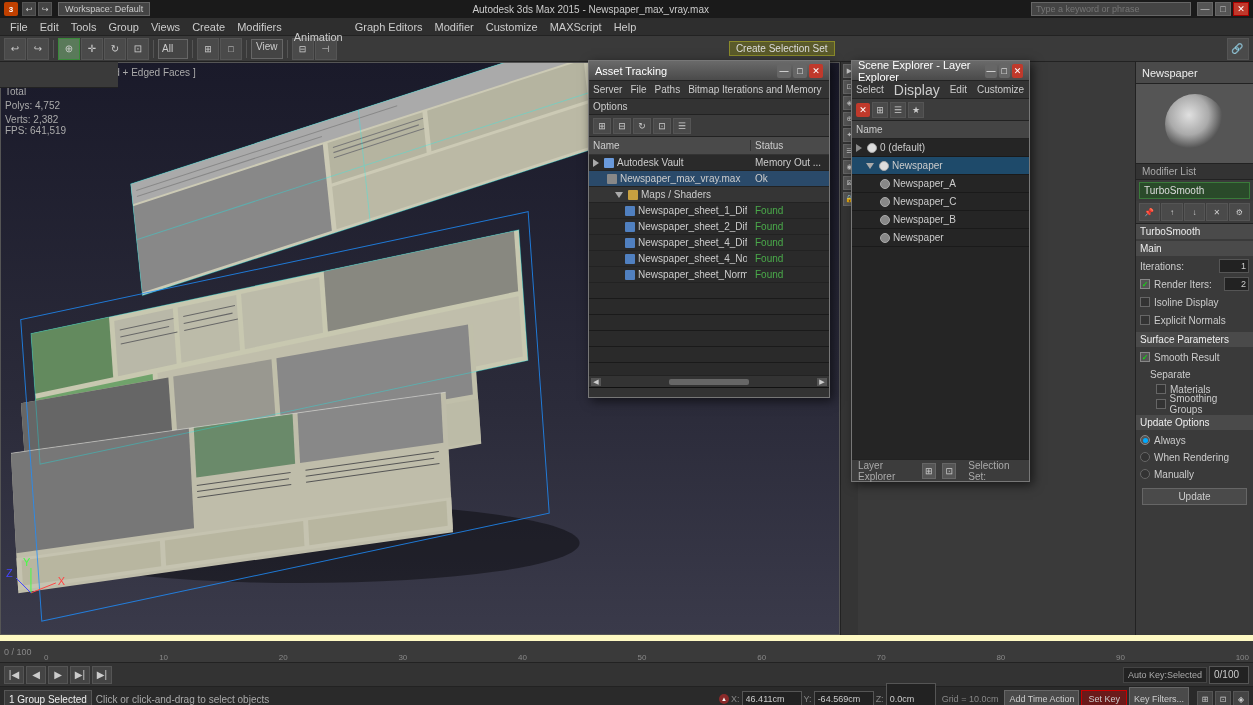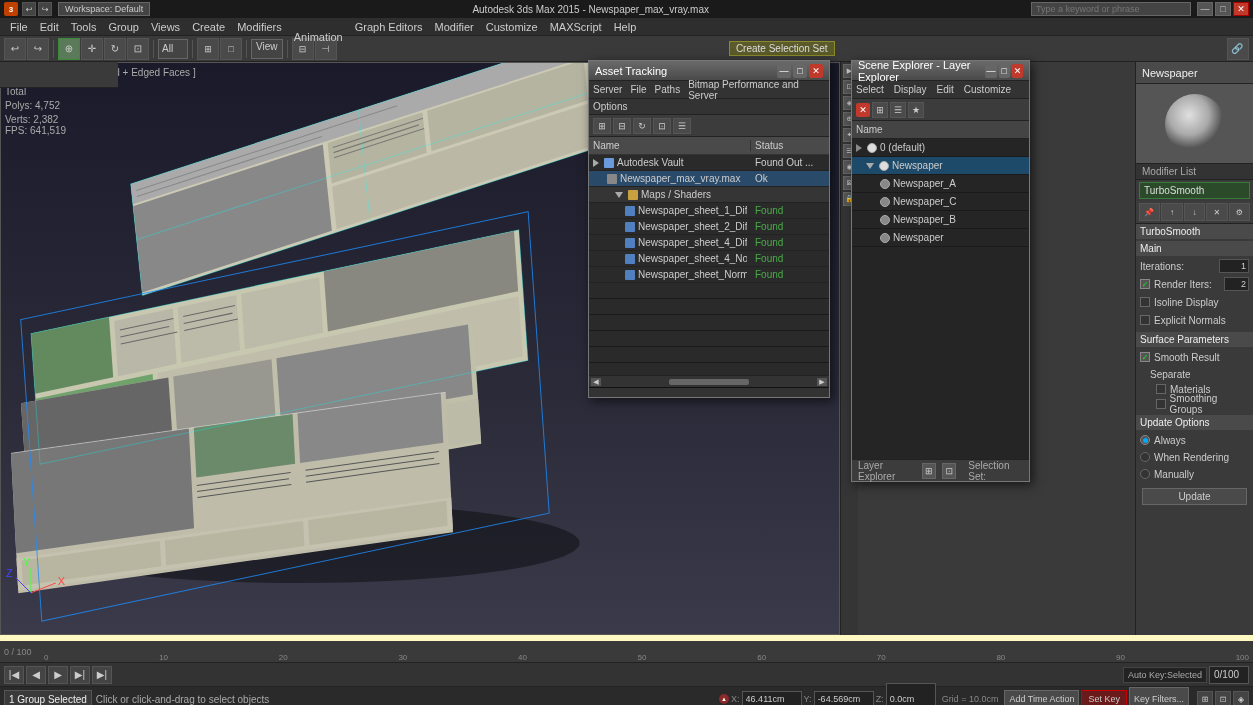--- a/index.html
+++ b/index.html
@@ -396,21 +396,21 @@
     <div style="flex:1;"></div>
     <div style="width:14px;height:14px;background:#666;border-radius:2px;display:flex;align-items:center;justify-content:center;font-size:9px;color:#fff;cursor:pointer;margin-left:2px;">—</div>
     <div style="width:14px;height:14px;background:#666;border-radius:2px;display:flex;align-items:center;justify-content:center;font-size:9px;color:#fff;cursor:pointer;margin-left:2px;">□</div>
     <div style="width:14px;height:14px;background:#c0392b;border-radius:2px;display:flex;align-items:center;justify-content:center;font-size:9px;color:#fff;cursor:pointer;margin-left:2px;">✕</div>
   </div>
 
   <div style="height:18px;background:#333;display:flex;align-items:center;padding:0 4px;gap:8px;border-bottom:1px solid #222;">
     <span style="font-size:10px;color:#ccc;cursor:pointer;">Server</span>
     <span style="font-size:10px;color:#ccc;cursor:pointer;">File</span>
     <span style="font-size:10px;color:#ccc;cursor:pointer;">Paths</span>
-    <span style="font-size:10px;color:#ccc;cursor:pointer;">Bitmap Performance and Server</span>
+    <span style="font-size:10px;color:#ccc;cursor:pointer;">Bitmap Iterations and Memory</span>
   </div>
   <div style="height:16px;background:#333;display:flex;align-items:center;padding:0 4px;border-bottom:1px solid #222;">
     <span style="font-size:10px;color:#ccc;cursor:pointer;">Options</span>
   </div>
 
   <div style="height:22px;background:#3c3c3c;display:flex;align-items:center;padding:0 4px;gap:2px;border-bottom:1px solid #222;">
     <div style="width:18px;height:16px;background:#4a4a4a;border:1px solid #555;display:flex;align-items:center;justify-content:center;font-size:9px;color:#ccc;cursor:pointer;">⊞</div>
     <div style="width:18px;height:16px;background:#4a4a4a;border:1px solid #555;display:flex;align-items:center;justify-content:center;font-size:9px;color:#ccc;cursor:pointer;">⊟</div>
     <div style="width:18px;height:16px;background:#4a4a4a;border:1px solid #555;display:flex;align-items:center;justify-content:center;font-size:9px;color:#ccc;cursor:pointer;">↻</div>
     <div style="width:18px;height:16px;background:#4a4a4a;border:1px solid #555;display:flex;align-items:center;justify-content:center;font-size:9px;color:#ccc;cursor:pointer;">⊡</div>
@@ -423,21 +423,21 @@
   </div>
 
   <div style="background:#2a2a2a;max-height:220px;overflow-y:auto;">
 
     <div style="display:flex;height:16px;align-items:center;border-bottom:1px solid #222;cursor:pointer;">
       <div style="flex:1;padding:0 4px;font-size:10px;color:#ccc;display:flex;align-items:center;gap:3px;">
         <div style="width:0;height:0;border-top:4px solid transparent;border-bottom:4px solid transparent;border-left:6px solid #aaa;margin-right:2px;"></div>
         <div style="width:10px;height:10px;background:#6a9adc;border-radius:1px;"></div>
         <span>Autodesk Vault</span>
       </div>
-      <div style="width:78px;padding:0 4px;font-size:10px;color:#ccc;overflow:hidden;white-space:nowrap;">Found Out ...</div>
+      <div style="width:78px;padding:0 4px;font-size:10px;color:#ccc;overflow:hidden;white-space:nowrap;">Memory Out ...</div>
     </div>
 
     <div style="display:flex;height:16px;align-items:center;border-bottom:1px solid #222;background:#2a4a6a;cursor:pointer;">
       <div style="flex:1;padding:0 4px 0 18px;font-size:10px;color:#ccc;display:flex;align-items:center;gap:3px;">
         <div style="width:10px;height:10px;background:#888;border-radius:1px;"></div>
         <span>Newspaper_max_vray.max</span>
       </div>
       <div style="width:78px;padding:0 4px;font-size:10px;color:#ccc;">Ok</div>
     </div>
 
@@ -518,21 +518,21 @@
   <div style="background:linear-gradient(to bottom, #6a6a6a, #4a4a4a);height:20px;display:flex;align-items:center;padding:0 6px;font-size:11px;color:#fff;border-bottom:1px solid #222;">
     <span>Scene Explorer - Layer Explorer</span>
     <div style="flex:1;"></div>
     <div style="width:14px;height:14px;background:#666;border-radius:2px;display:flex;align-items:center;justify-content:center;font-size:9px;color:#fff;cursor:pointer;margin-left:2px;">—</div>
     <div style="width:14px;height:14px;background:#666;border-radius:2px;display:flex;align-items:center;justify-content:center;font-size:9px;color:#fff;cursor:pointer;margin-left:2px;">□</div>
     <div style="width:14px;height:14px;background:#c0392b;border-radius:2px;display:flex;align-items:center;justify-content:center;font-size:9px;color:#fff;cursor:pointer;margin-left:2px;">✕</div>
   </div>
 
   <div style="height:18px;background:#333;display:flex;align-items:center;padding:0 4px;gap:10px;border-bottom:1px solid #222;">
     <span style="font-size:10px;color:#ccc;cursor:pointer;">Select</span>
-    <span style="font-size:10px;color:#ccc;cursor:pointer;">Display</span>
+    <span style="font-size:14px;color:#ccc;cursor:pointer;">Display</span>
     <span style="font-size:10px;color:#ccc;cursor:pointer;">Edit</span>
     <span style="font-size:10px;color:#ccc;cursor:pointer;">Customize</span>
   </div>
 
   <div style="height:22px;background:#3c3c3c;display:flex;align-items:center;padding:0 4px;gap:2px;border-bottom:1px solid #222;">
     <div style="width:14px;height:14px;background:#c0392b;border-radius:2px;display:flex;align-items:center;justify-content:center;font-size:9px;color:#fff;cursor:pointer;">✕</div>
     <div style="width:16px;height:16px;background:#4a4a4a;border:1px solid #555;display:flex;align-items:center;justify-content:center;font-size:9px;color:#ccc;cursor:pointer;">⊞</div>
     <div style="width:16px;height:16px;background:#4a4a4a;border:1px solid #555;display:flex;align-items:center;justify-content:center;font-size:9px;color:#ccc;cursor:pointer;">☰</div>
     <div style="width:16px;height:16px;background:#4a4a4a;border:1px solid #555;display:flex;align-items:center;justify-content:center;font-size:9px;color:#ccc;cursor:pointer;">★</div>
   </div>

